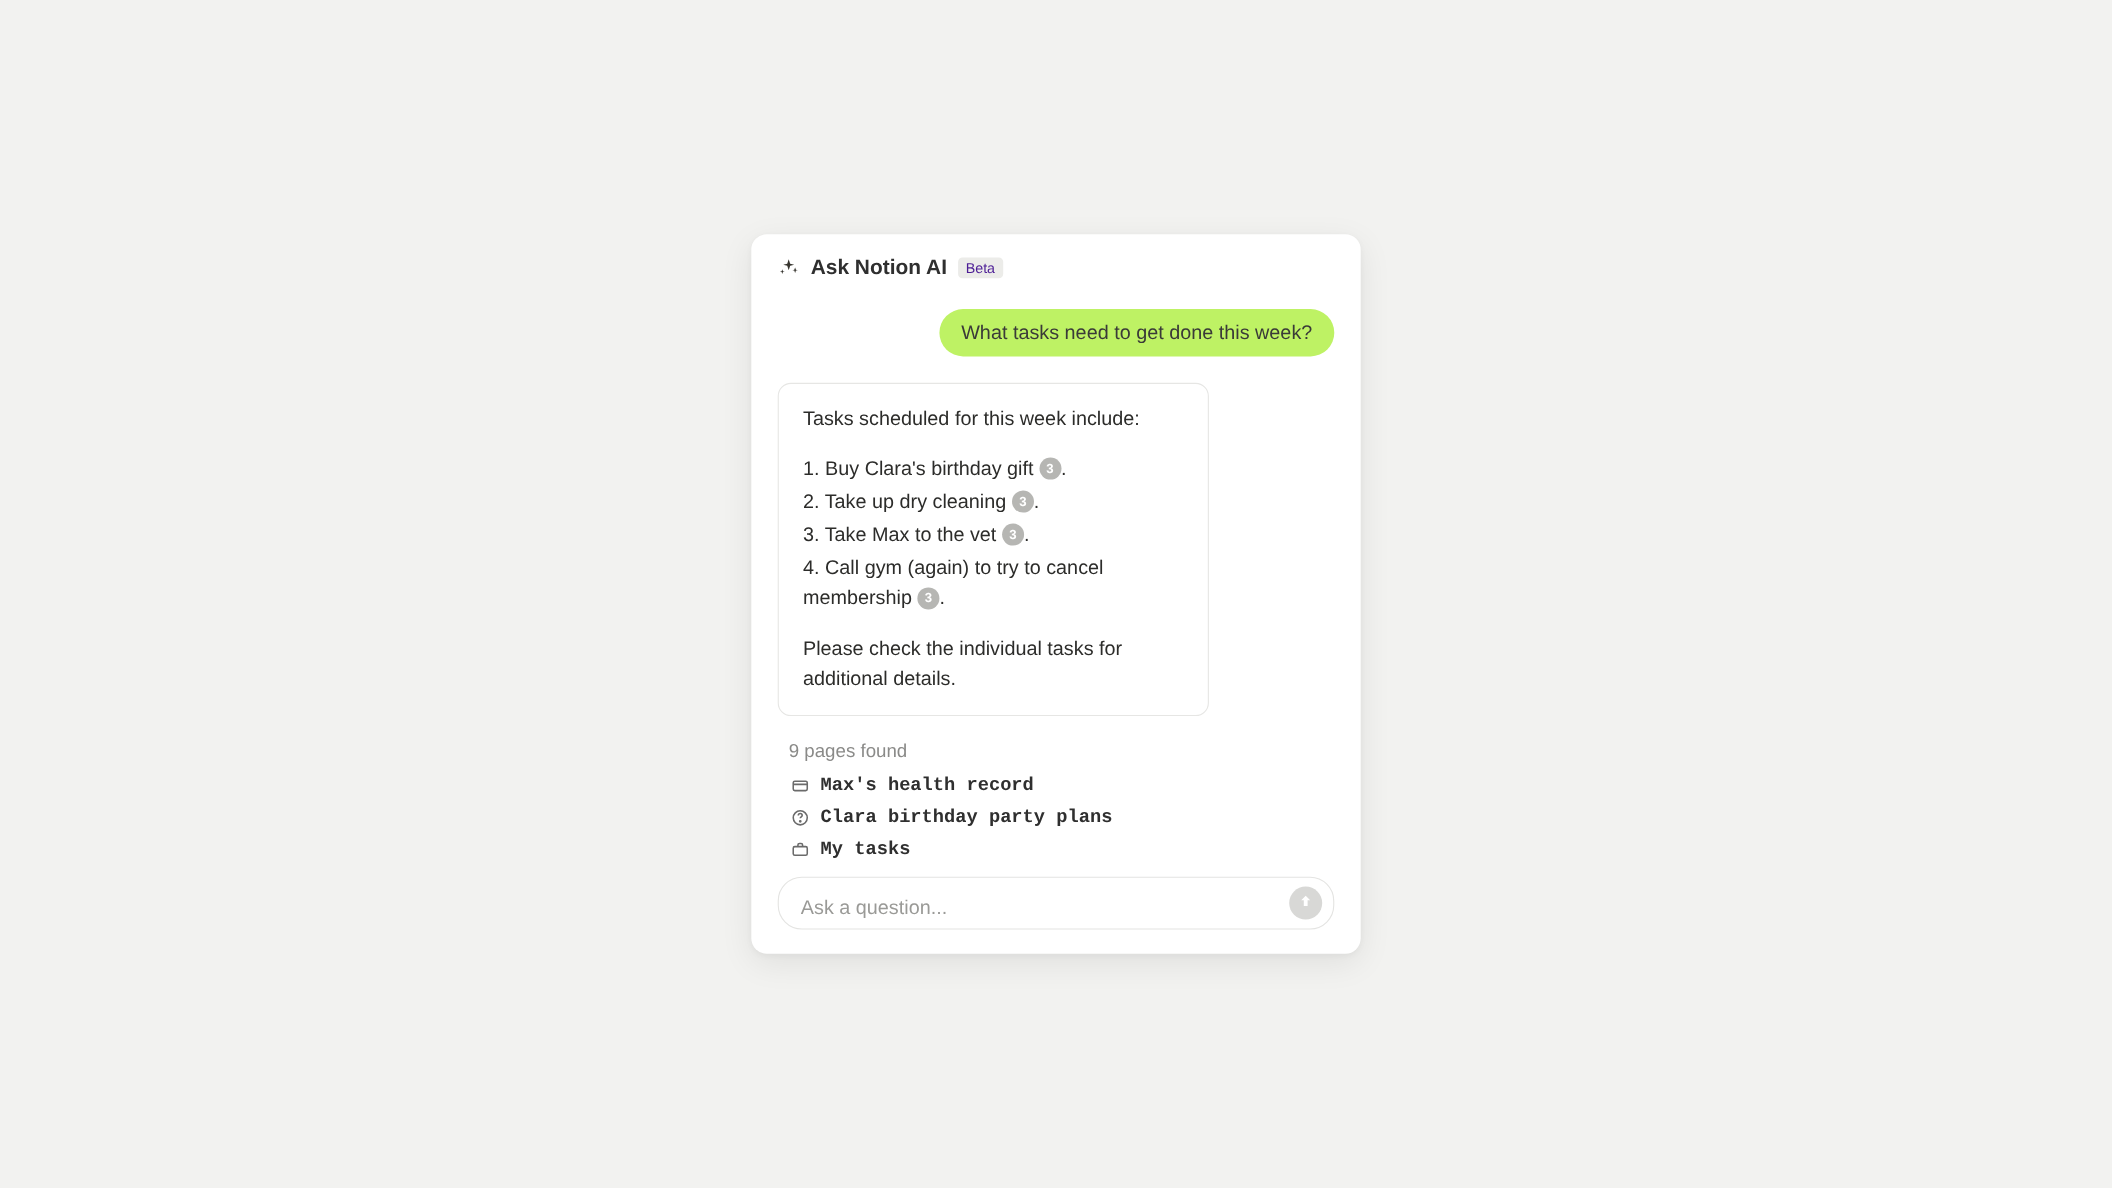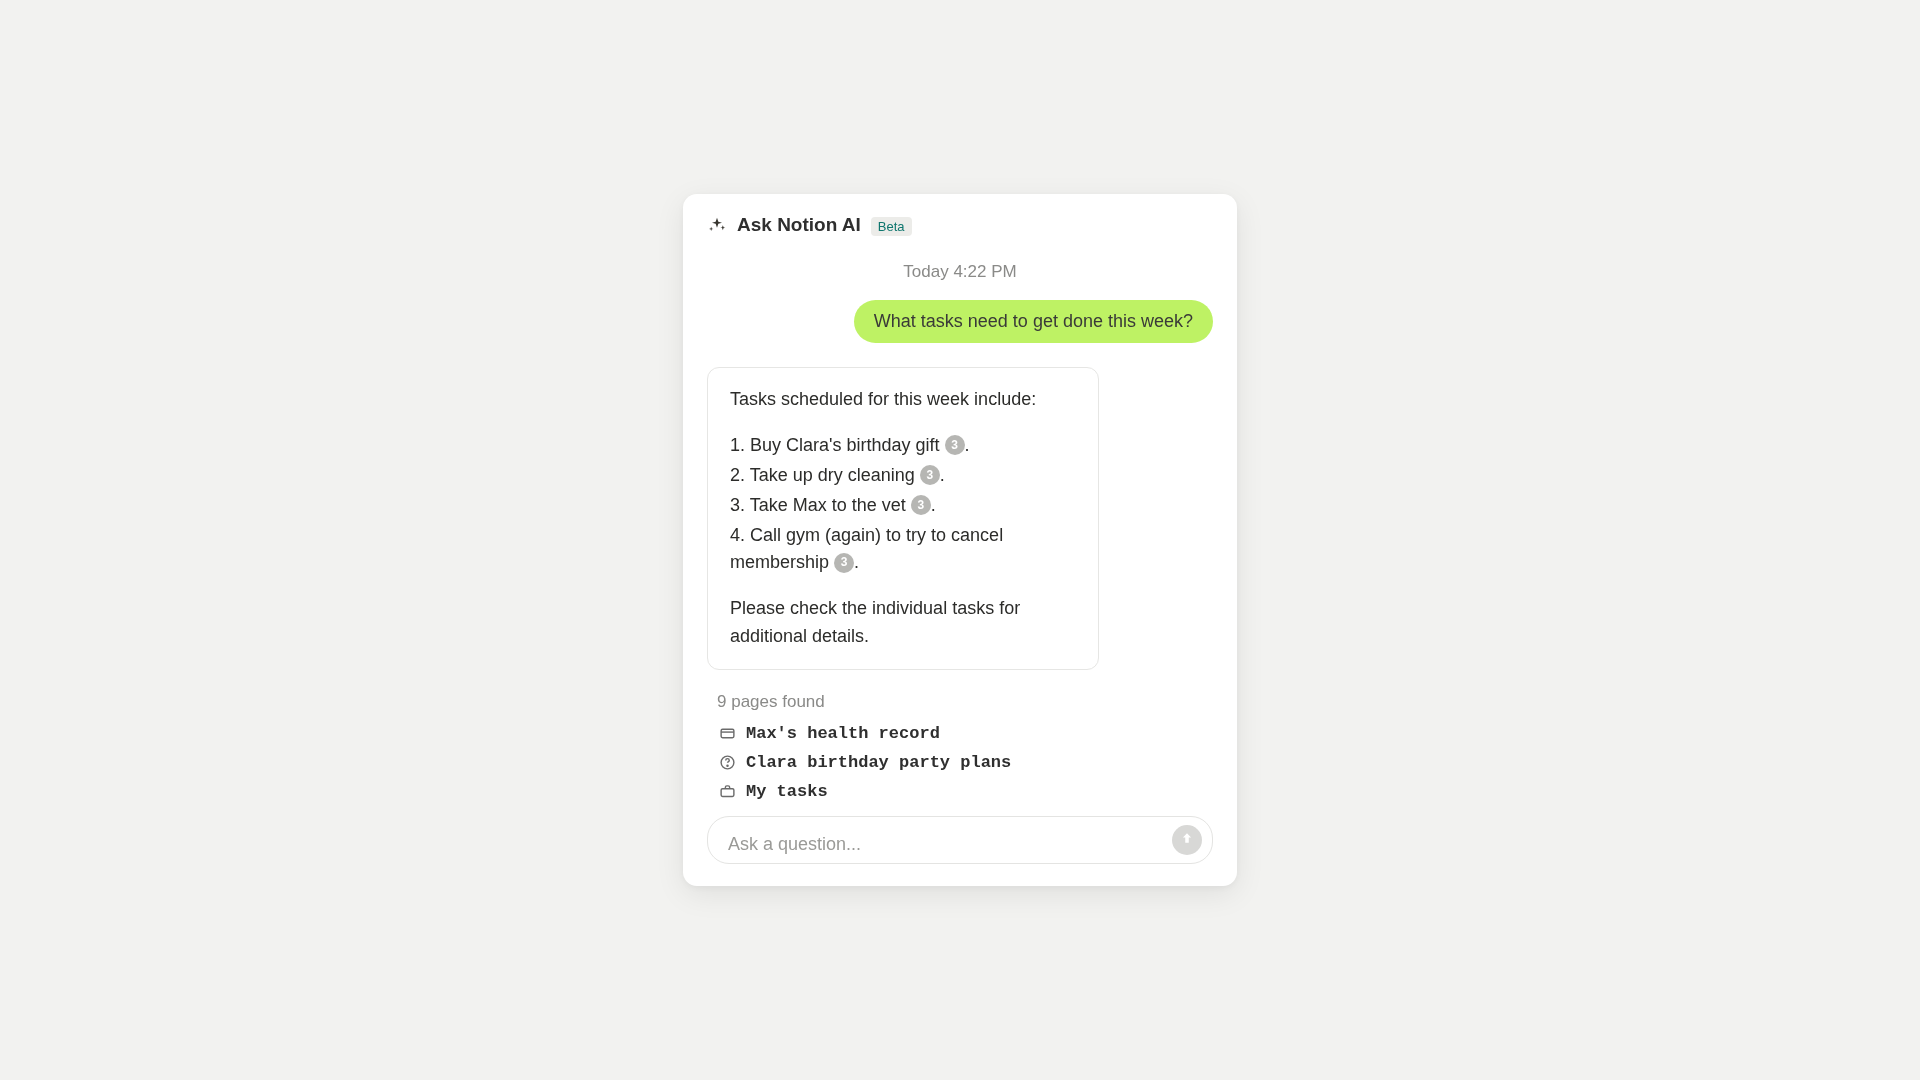--- a/index.html
+++ b/index.html
@@ -16,38 +16,38 @@
     width: 554px;
     background: #ffffff;
     border-radius: 14px;
     box-shadow: 0 8px 30px rgba(0,0,0,0.08), 0 2px 6px rgba(0,0,0,0.04);
     padding: 20px 24px 22px 24px;
     display: flex;
     flex-direction: column;
   }
   .header {
     display: flex;
-    align-items: flex-end;
+    align-items: center;
     gap: 10px;
     margin-bottom: 26px;
   }
   .sparkle {
     width: 20px; height: 20px;
     flex-shrink: 0;
     color: #37352f;
   }
   .title {
     font-size: 19px;
     font-weight: 700;
     color: #2f2f2f;
   }
   .beta {
     font-size: 13px;
     background: #ecece9;
-    color: #0f766e;
+    color: #4c1d95;
     padding: 2px 7px;
     border-radius: 4px;
     font-weight: 500;
   }
   .timestamp {
     text-align: center;
     color: #8a8a88;
     font-size: 17px;
     margin-bottom: 18px;
   }
@@ -155,21 +155,20 @@
   <div class="header">
     <span class="sparkle">
       <svg viewBox="0 0 24 24" fill="currentColor">
           <path d="M12 2l1.6 4.8L18 8l-4.4 1.2L12 14l-1.6-4.8L6 8l4.4-1.2L12 2zm7 9l.9 2.6L22 14l-2.1.4L19 17l-.9-2.6L16 14l2.1-.4L19 11zM5 13l.7 2 2 .5-2 .5L5 18l-.7-2-2-.5 2-.5L5 13z"></path>
         </svg>
     </span>
     <span class="title">Ask Notion AI</span>
     <span class="beta">Beta</span>
   </div>
 
-  <div class="timestamp">Today 4:22 PM</div>
 
   <div class="user-row">
     <div class="user-bubble">What tasks need to get done this week?</div>
   </div>
 
   <div class="ai-bubble">
     <div class="lead">Tasks scheduled for this week include:</div>
     <ol>
       <li><span>1</span>. <span>Buy Clara's birthday gift</span> <span class="ref-badge">3</span>.</li>
       <li><span>2</span>. <span>Take up dry cleaning</span> <span class="ref-badge">3</span>.</li>

